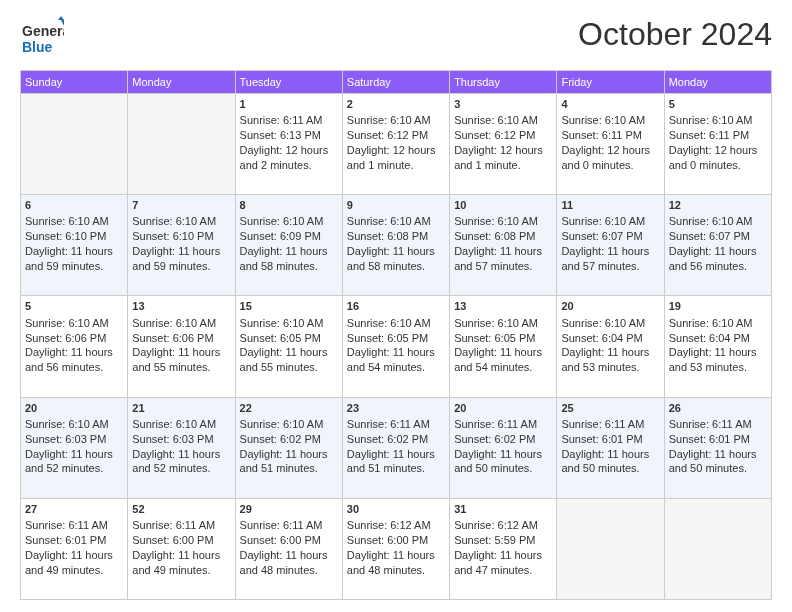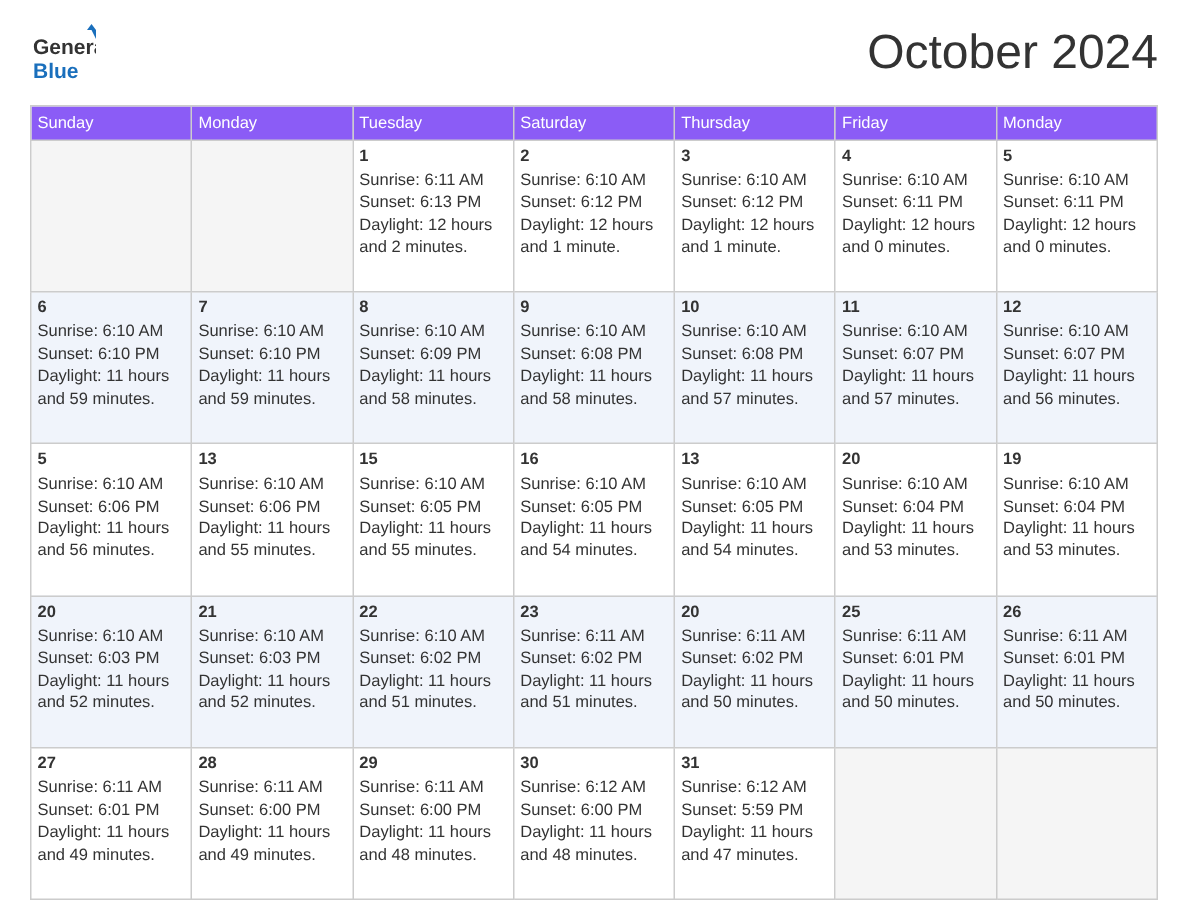--- a/index.html
+++ b/index.html
@@ -237,21 +237,21 @@
             <span class="day-num">26</span>
             <div class="day-info">Sunrise: 6:11 AM<br>Sunset: 6:01 PM<br>Daylight: 11 hours<br>and 50 minutes.</div>
           </td>
         </tr>
         <tr>
           <td>
             <span class="day-num">27</span>
             <div class="day-info">Sunrise: 6:11 AM<br>Sunset: 6:01 PM<br>Daylight: 11 hours<br>and 49 minutes.</div>
           </td>
           <td>
-            <span class="day-num">28</span>
+            <span class="day-num">52</span>
             <div class="day-info">Sunrise: 6:11 AM<br>Sunset: 6:00 PM<br>Daylight: 11 hours<br>and 49 minutes.</div>
           </td>
           <td>
             <span class="day-num">29</span>
             <div class="day-info">Sunrise: 6:11 AM<br>Sunset: 6:00 PM<br>Daylight: 11 hours<br>and 48 minutes.</div>
           </td>
           <td>
             <span class="day-num">30</span>
             <div class="day-info">Sunrise: 6:12 AM<br>Sunset: 6:00 PM<br>Daylight: 11 hours<br>and 48 minutes.</div>
           </td>

